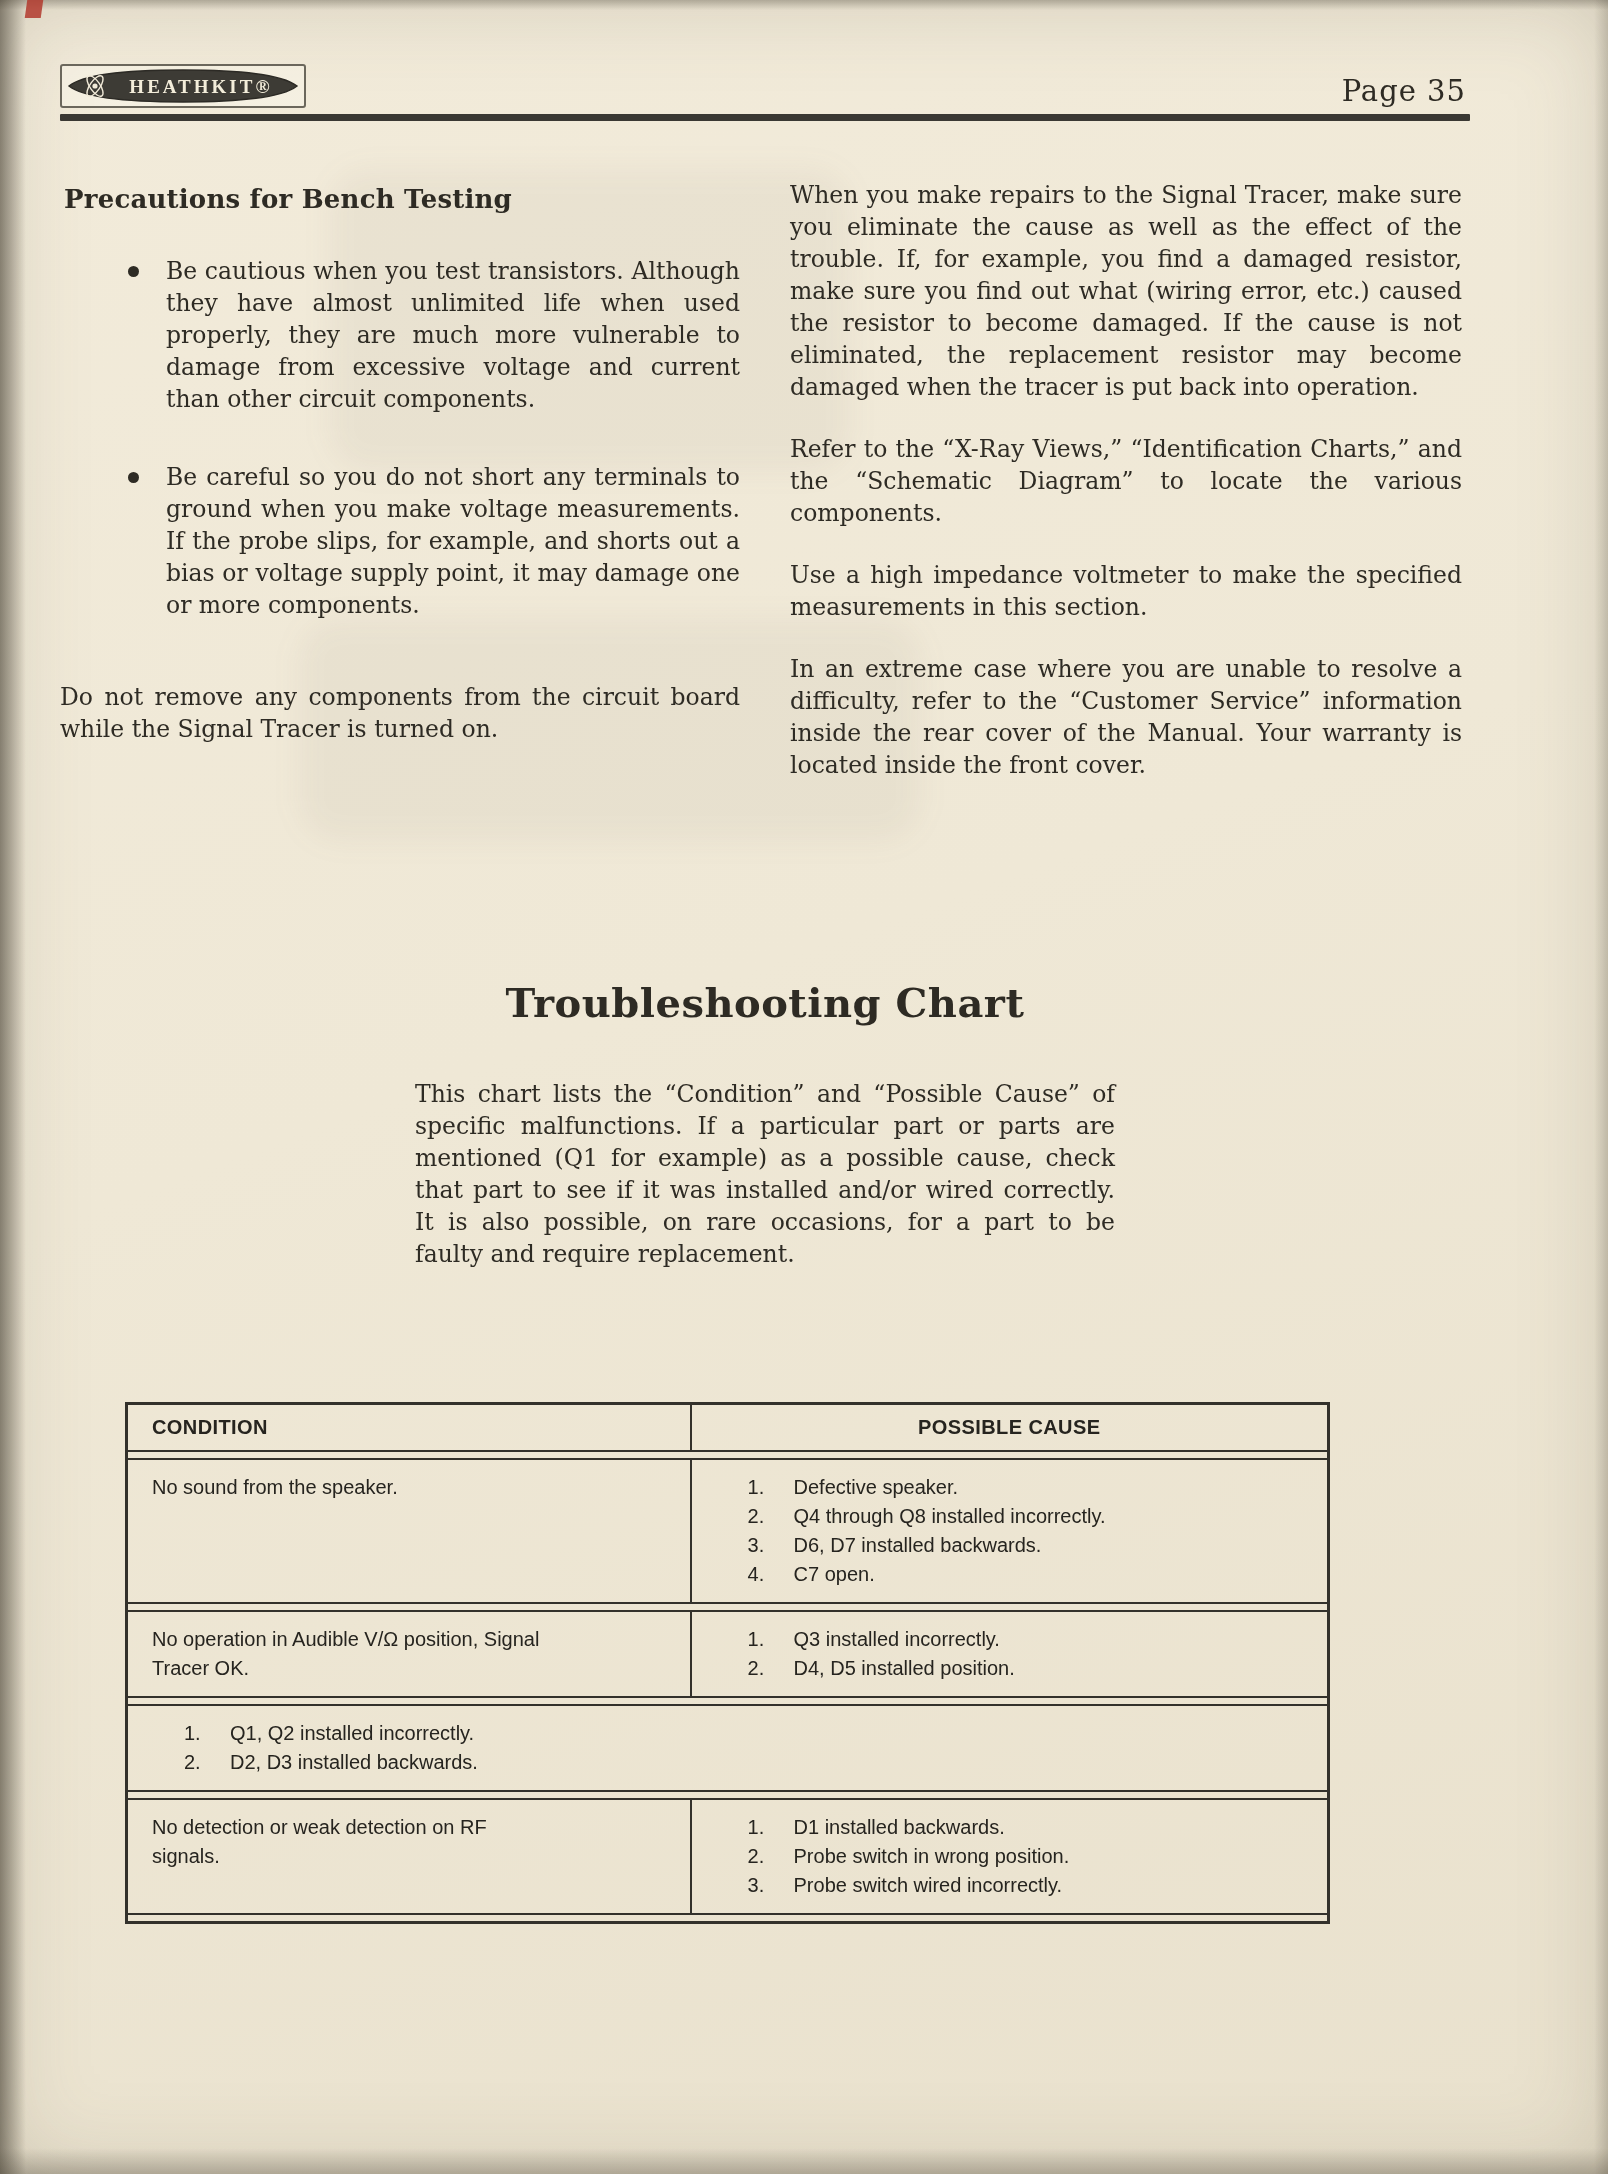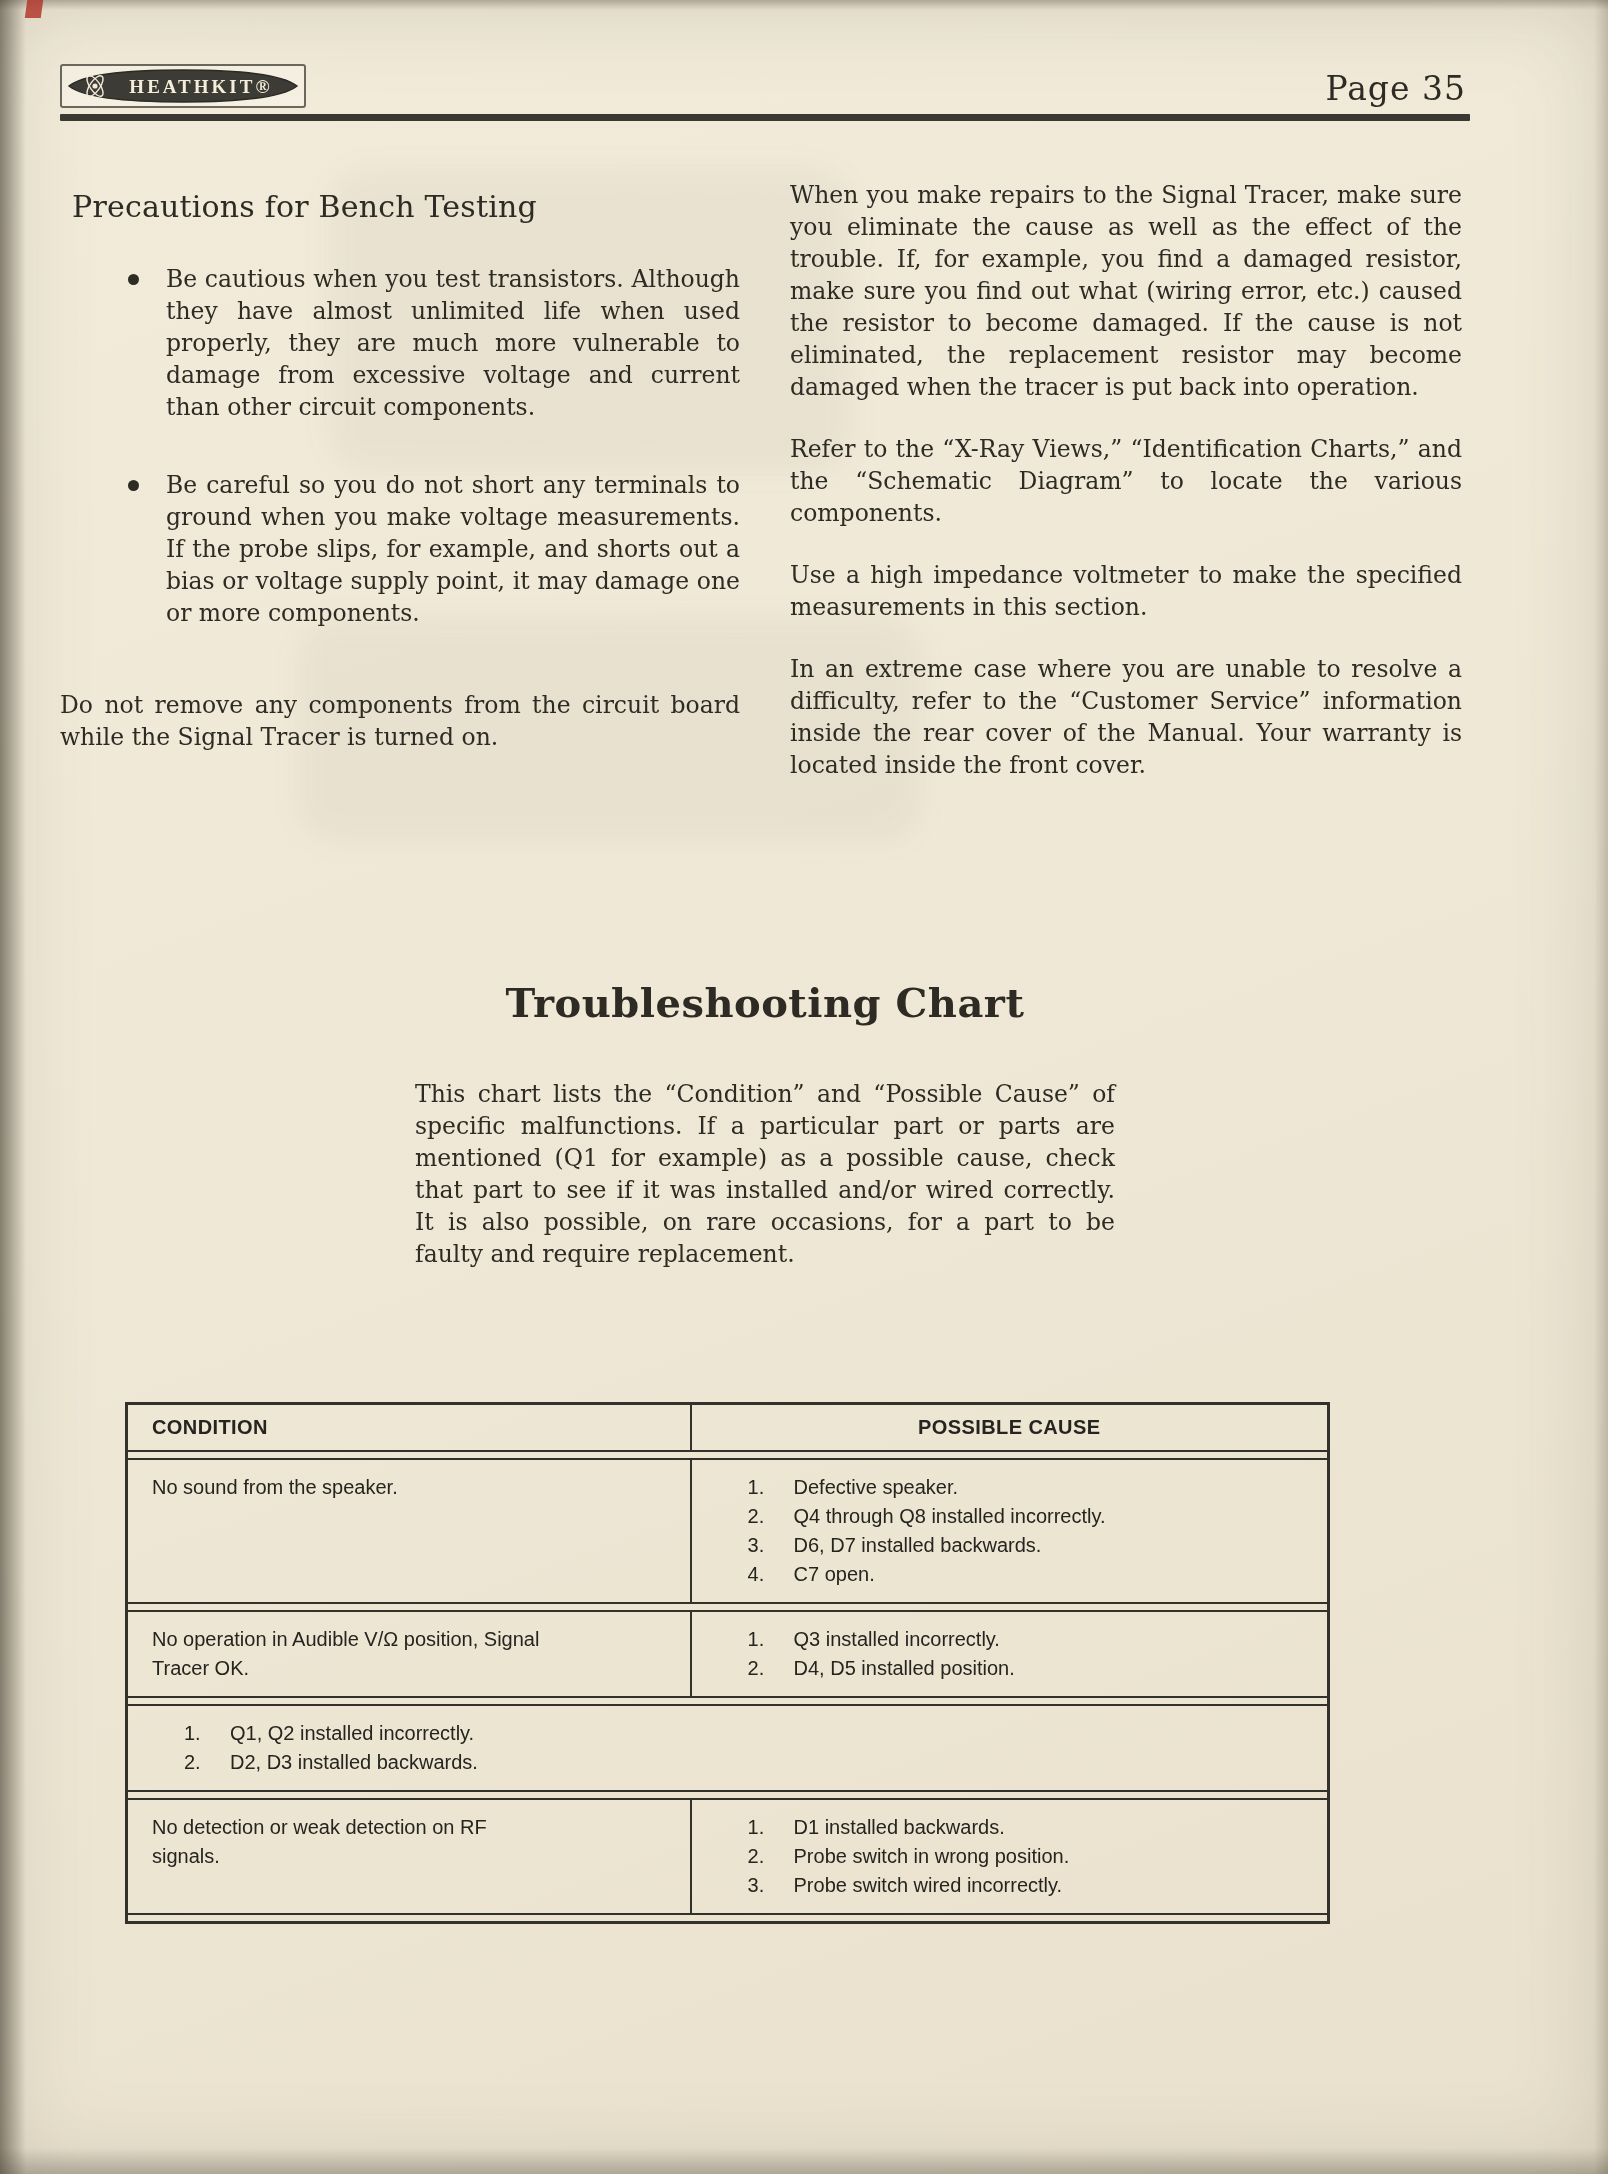--- a/index.html
+++ b/index.html
@@ -29,27 +29,27 @@
                  background:#b23a2e; transform:skewX(-8deg); opacity:.85; }
   .ghost { position:absolute; background:rgba(120,110,88,0.06); filter:blur(14px); border-radius:40px; }
 
   .content { position:absolute; left:60px; top:0; width:1410px; }
 
   
   .hdr { position:relative; padding-top:64px; }
   .hdr-row { display:flex; align-items:flex-end; justify-content:space-between;text-align:center; }
   .logo-box { width:242px; height:40px; border:2px solid #6b675c; border-radius:3px;
               display:flex; align-items:center; justify-content:center; background:rgba(250,247,238,0.4); }
-  .page-num { font-size:33px; color:#2e2b24; padding-right:4px; letter-spacing:1px; }
+  .page-num { font-size:29px; color:#2e2b24; padding-right:4px; letter-spacing:1px; }
   .hdr-rule { margin-top:6px; height:7px; background:#3a3833; border-radius:1px; }
 
   
   .two-col { display:flex; gap:50px; margin-top:58px; }
   .col { width:680px; text-align:justify; font-size:23.5px; line-height:32px; }
-  .col-left h2 { font-size:30px; margin:12px; font-weight:normal; text-align:left; letter-spacing:0.2px; }
+  .col-left h2 { font-size:26px; margin:4px; font-weight:bold; text-align:left; letter-spacing:0.2px; }
   ul.prec { list-style:none; margin:40px 0 0 68px; padding:0; }
   ul.prec li { position:relative; padding-left:38px; }
   ul.prec li + li { margin-top:46px; }
   ul.prec li::before { content:""; position:absolute; left:0; top:11px; width:11px; height:11px;
                        border-radius:50%; background:#2e2b24; }
   .board-note { margin-top:60px; }
   .col-right p { margin:0 8px 30px 0; }
 
   
   .chart-sec { margin-top:168px; }

